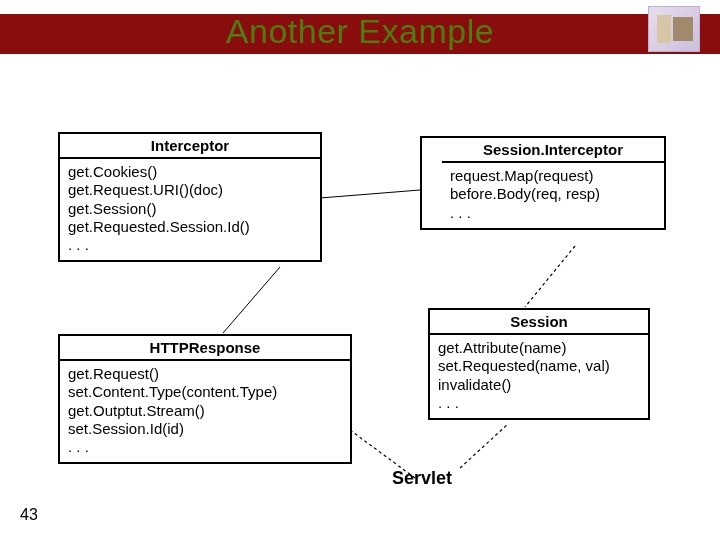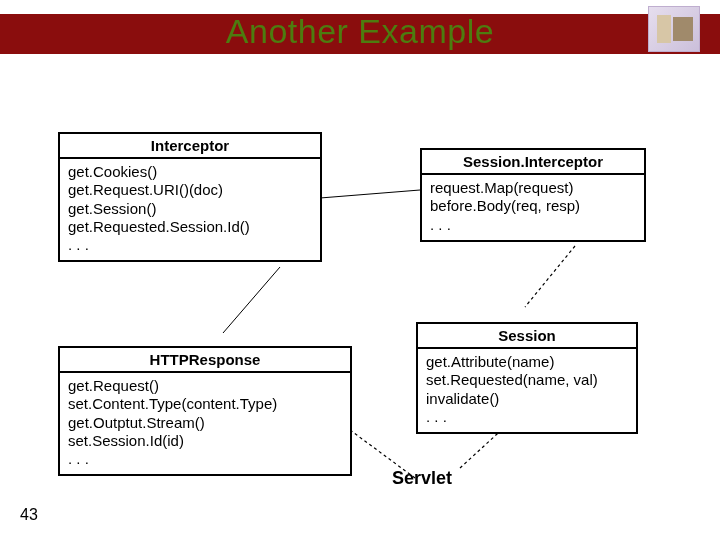--- a/index.html
+++ b/index.html
@@ -5,23 +5,23 @@
   html,body{margin:0;padding:0;width:720px;height:540px;background:#ffffff;font-family:Arial,Helvetica,sans-serif;overflow:hidden;}
   .header-bar{position:absolute;left:0;top:14px;width:720px;height:40px;background:#8a0d0d;}
   .page-title{position:absolute;left:0;top:12px;width:720px;text-align:center;font-size:34px;font-weight:400;color:#4d7c0f;letter-spacing:0.5px;}
   .logo{position:absolute;right:20px;top:6px;width:52px;height:46px;border:1px solid #bfaecf;background:linear-gradient(135deg,#e6deee 0%,#cbbfda 100%);box-sizing:border-box;}
   .logo:before{content:"";position:absolute;left:8px;top:8px;width:14px;height:28px;background:#d7c6a6;}
   .logo:after{content:"";position:absolute;right:6px;top:10px;width:20px;height:24px;background:#a08a6b;}
   .uml{position:absolute;border:2px solid #000;background:#fff;font-size:15px;}
   .uml .uml-title{padding:3px 8px;font-weight:bold;text-align:center;border-bottom:2px solid #000;}
   .uml .uml-body{padding:4px 8px 6px;line-height:1.22;white-space:pre;}
   #box-request{left:58px;top:132px;width:260px;}
-  #box-interceptor{left:420px;top:148px;width:222px;}
-  #box-response{left:58px;top:346px;width:290px;}
-  #box-session{left:416px;top:308px;width:218px;margin-top:14px;}
+  #box-interceptor{left:420px;top:136px;width:222px;padding-left:20px;}
+  #box-response{left:58px;top:334px;width:290px;}
+  #box-session{left:428px;top:308px;width:218px;}
   .servlet{position:absolute;left:392px;top:468px;font-size:18px;font-weight:bold;}
   .slide-num{position:absolute;left:20px;bottom:16px;font-size:16px;}
   svg.connectors{position:absolute;left:0;top:0;width:720px;height:540px;pointer-events:none;}
 </style>
 </head>
 <body>
 
 <div class="header-bar"></div>
 <div class="page-title">Another Example</div>
 <div class="logo"></div>

